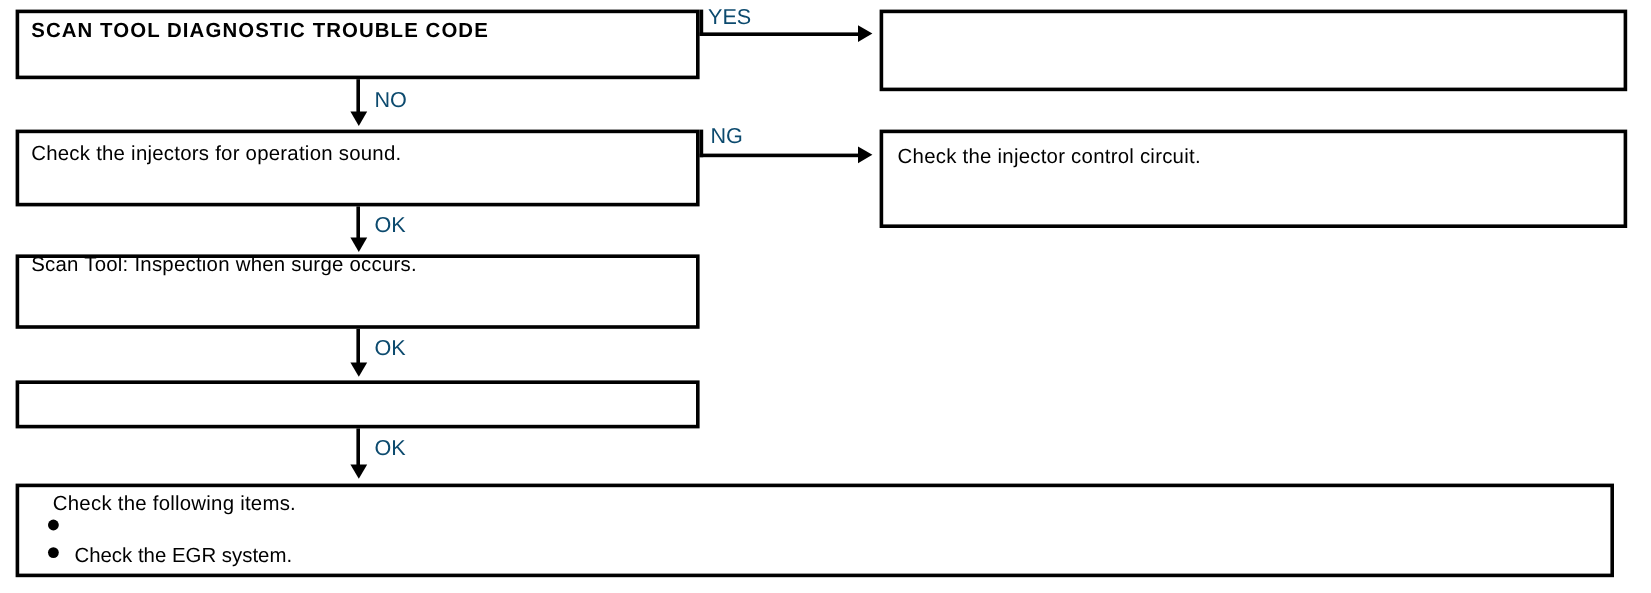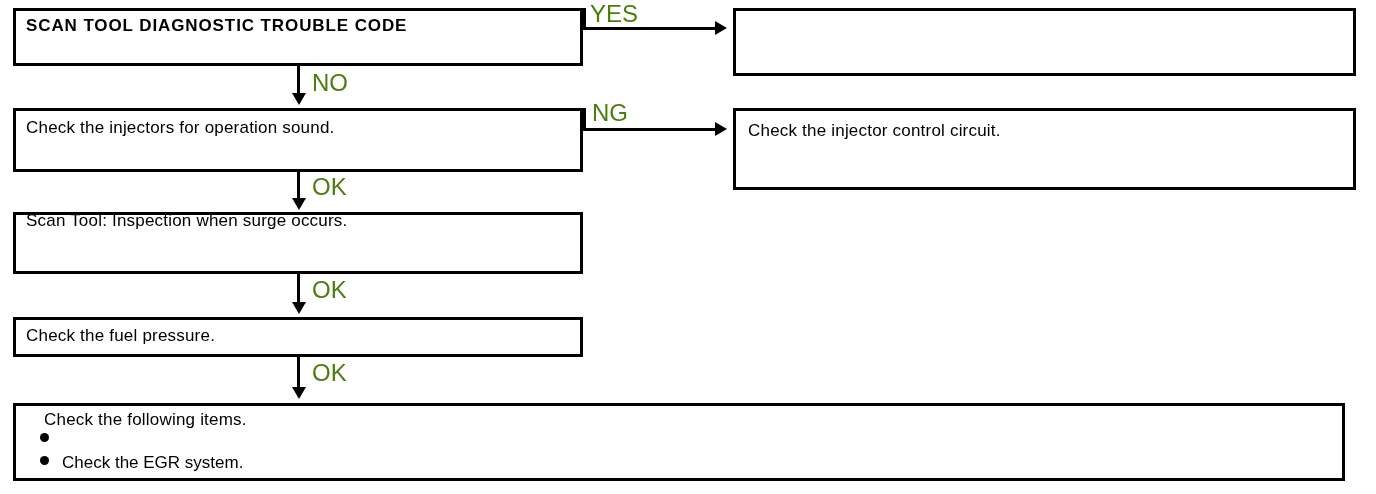--- a/index.html
+++ b/index.html
@@ -38,23 +38,23 @@
     letter-spacing: 0.9px;
   }
   .node-text.justified {
     white-space: normal;
     text-align: justify;
     text-align-last: left;
     word-spacing: 7px;
   }
   .branch-label {
     position: absolute;
-    font-size: 24px;
+    font-size: 18px;
     line-height: 20px;
-    color: #4d7c0f;
+    color: #0c4a6e;
     white-space: pre;
   }
   .conn-line {
     position: absolute;
     background: #000000;
   }
   .arrow-down {
     position: absolute;
     width: 0;
     height: 0;
@@ -119,21 +119,20 @@
   <div class="branch-label" style="left:312px; top:177px;">OK</div>
 
   <div class="node-box" style="left:13px; top:212px; width:570px; height:62px;"></div>
   <div class="node-text" style="left:26px; top:209px; width:545px;">Scan Tool: Inspection when surge occurs.</div>
 
   <div class="conn-line" style="left:297px; top:274px; width:3px; height:32px;"></div>
   <div class="arrow-down" style="left:292px; top:302px;"></div>
   <div class="branch-label" style="left:312px; top:280px;">OK</div>
 
   <div class="node-box" style="left:13px; top:317px; width:570px; height:40px;"></div>
-  <div class="node-text" style="left:26px; top:324px; width:545px;">Check the fuel pressure.</div>
 
   <div class="conn-line" style="left:297px; top:357px; width:3px; height:32px;"></div>
   <div class="arrow-down" style="left:292px; top:387px;"></div>
   <div class="branch-label" style="left:312px; top:363px;">OK</div>
 
   <div class="node-box" style="left:13px; top:403px; width:1332px; height:78px;"></div>
   <div class="node-text" style="left:26px; top:408px;margin-left:18px;">Check the following items.</div>
 
   <div class="bullet-dot" style="left:40px; top:433px;"></div>
 

